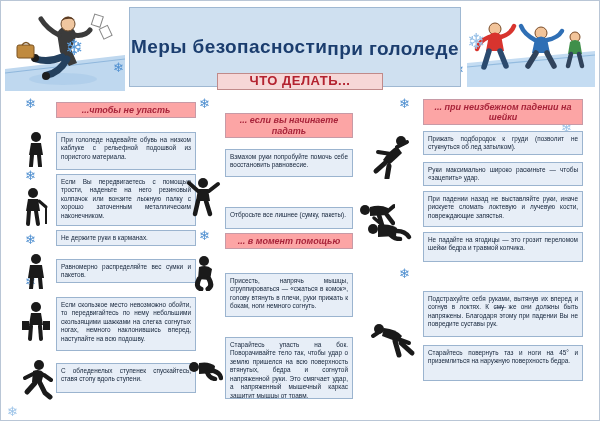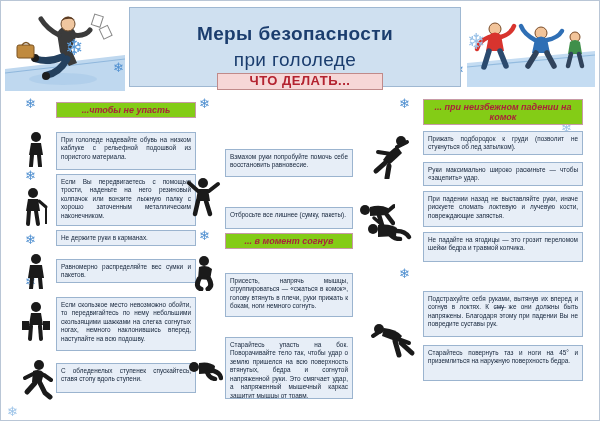--- a/index.html
+++ b/index.html
@@ -14,42 +14,42 @@
     position:absolute;left:0;top:0;width:600px;height:421px;
     box-sizing:border-box;
     border:1px solid #b9c6d6;
     background:#ffffff;
   }
   
   .title-box{
     position:absolute;left:128px;top:6px;width:330px;height:78px;
     background:#cfe0f0;
     border:1px solid #9fb8d2;
-    display:flex;flex-direction:column;align-items:center;justify-content:center;
+    display:flex;flex-direction:row;align-items:center;justify-content:center;
     color:#1b3d6e;
     text-align:center;
   }
   .title-box .l1{font-size:19px;font-weight:bold;letter-spacing:.4px;}
-  .title-box .l2{font-size:19px;font-weight:normal;letter-spacing:.4px;margin-top:4px;}
+  .title-box .l2{font-size:19px;font-weight:bold;letter-spacing:.4px;margin-top:4px;}
 
   
   .hdr{
     position:absolute;
     border:1px solid #b08aa0;
     background:#f3cdd4;
     color:#b02a3a;
     font-size:9px;font-weight:bold;font-style:italic;
     display:flex;align-items:center;justify-content:center;
     text-align:center;
     box-sizing:border-box;
     padding:2px 3px;
     line-height:1.15;
   }
   .hdr.red{
-    background:#84cc16;border-color:#c79aa6;color:#a8243a;
+    background:#fca5a5;border-color:#c79aa6;color:#a8243a;
   }
   .hdr.center-red{
     background:#f6d7d7;border:1px solid #c08a8a;color:#b3222f;
     font-size:13px;font-weight:bold;font-style:normal;letter-spacing:.5px;
   }
 
   
   .card{
     position:absolute;
     background:#e7eef7;
@@ -206,25 +206,26 @@
     <svg width="34" height="42" viewBox="0 0 34 42">
         <circle cx="20" cy="6" r="5" fill="#1a1a1a"></circle>
         <path d="M14 12 q7 -3 11 2 l-3 11 l-9 -2 Z" fill="#1a1a1a"></path>
         <path d="M25 16 l7 5" stroke="#1a1a1a" stroke-width="4" stroke-linecap="round"></path>
         <path d="M14 15 l-8 4" stroke="#1a1a1a" stroke-width="4" stroke-linecap="round"></path>
         <path d="M16 24 l-8 9" stroke="#1a1a1a" stroke-width="5" stroke-linecap="round"></path>
         <path d="M21 24 l5 10 l5 4" stroke="#1a1a1a" stroke-width="5" fill="none" stroke-linecap="round"></path>
       </svg>
   </div>
 
+  <div class="hdr red" style="left:224px;top:112px;width:128px;height:25px;">... если вы начинаете падать</div>
 
   <div class="card" style="left:224px;top:148px;width:128px;height:28px;">Взмахом руки попробуйте помочь себе восстановить равновесие.</div>
   <div class="card" style="left:224px;top:206px;width:128px;height:22px;">Отбросьте все лишнее (сумку, пакеты).</div>
 
-  <div class="hdr red" style="left:224px;top:232px;width:128px;height:16px;">... в момент согнув</div>
+  <div class="hdr red" style="left:224px;top:232px;width:128px;height:16px;">... в момент помощью</div>
 
   <div class="card" style="left:224px;top:272px;width:128px;height:44px;">Присесть, напрячь мышцы, сгруппироваться — «сжаться в комок», голову втянуть в плечи, руки прижать к бокам, ноги немного согнуть.</div>
   <div class="card" style="left:224px;top:336px;width:128px;height:62px;">Старайтесь упасть на бок. Поворачивайте тело так, чтобы удар о землю пришелся на всю поверхность втянутых, бедра и согнутой напряженной руки. Это смягчает удар, а напряженный мышечный каркас защитит мышцы от травм.</div>
 
   <div class="fig" style="left:186px;top:176px;">
     <svg width="34" height="40" viewBox="0 0 34 40">
         <circle cx="16" cy="6" r="5" fill="#1a1a1a"></circle>
         <path d="M11 12 h10 l2 12 h-14 Z" fill="#1a1a1a"></path>
         <path d="M11 14 l-9 -8" stroke="#1a1a1a" stroke-width="4" stroke-linecap="round"></path>
         <path d="M22 14 l9 -7" stroke="#1a1a1a" stroke-width="4" stroke-linecap="round"></path>
@@ -251,21 +252,21 @@
   </div>
   <div class="fig" style="left:186px;top:350px;">
     <svg width="36" height="30" viewBox="0 0 36 30">
         <circle cx="7" cy="16" r="5" fill="#1a1a1a"></circle>
         <path d="M12 12 q10 -2 16 3 l-1 7 l-15 1 Z" fill="#1a1a1a"></path>
         <path d="M27 20 q6 2 7 7" stroke="#1a1a1a" stroke-width="4.5" fill="none" stroke-linecap="round"></path>
         <path d="M20 21 q2 6 8 7" stroke="#1a1a1a" stroke-width="4.5" fill="none" stroke-linecap="round"></path>
       </svg>
   </div>
 
-  <div class="hdr red" style="left:422px;top:98px;width:160px;height:26px;">... при неизбежном падении на комок</div>
+  <div class="hdr red" style="left:422px;top:98px;width:160px;height:26px;">... при неизбежном падении на шейки</div>
 
   <div class="card" style="left:422px;top:130px;width:160px;height:24px;">Прижать подбородок к груди (позволит не стукнуться об лед затылком).</div>
   <div class="card" style="left:422px;top:161px;width:160px;height:24px;">Руки максимально широко раскиньте — чтобы «зацепить» удар.</div>
   <div class="card" style="left:422px;top:190px;width:160px;height:36px;">При падении назад не выставляйте руки, иначе рискуете сломать локтевую и лучевую кости, повреждающие запястья.</div>
   <div class="card" style="left:422px;top:231px;width:160px;height:30px;">Не падайте на ягодицы — это грозит переломом шейки бедра и травмой копчика.</div>
 
 
   <div class="card" style="left:422px;top:290px;width:160px;height:46px;">Подстрахуйте себя руками, вытянув их вперед и согнув в локтях. К с̶м̶у̶ же они должны быть напряжены. Благодаря этому при падении Вы не повредите суставы рук.</div>
   <div class="card" style="left:422px;top:344px;width:160px;height:36px;">Старайтесь повернуть таз и ноги на 45° и приземлиться на наружную поверхность бедра.</div>
 

